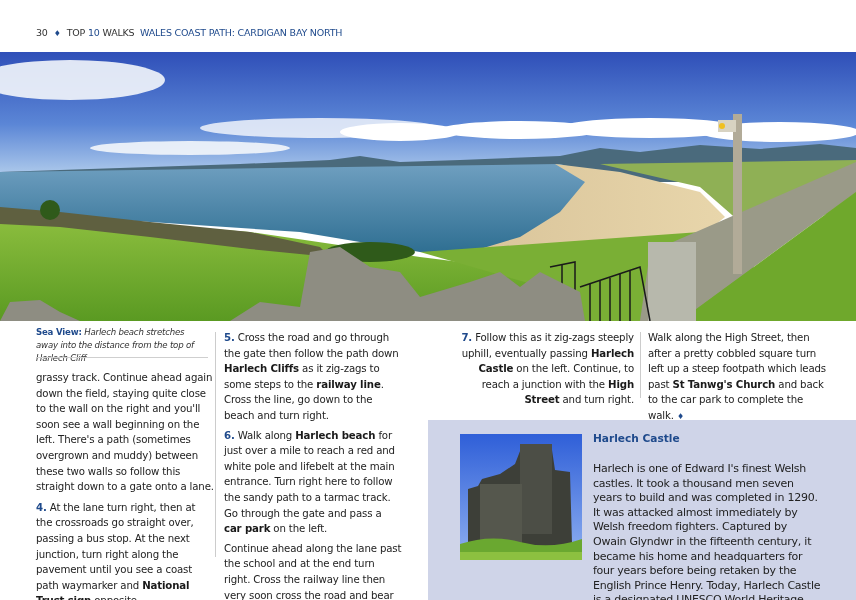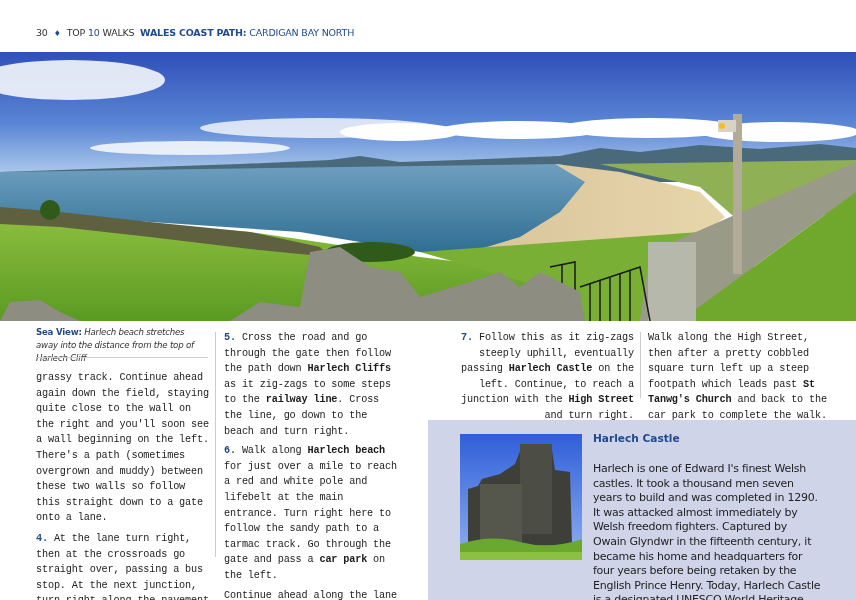--- a/index.html
+++ b/index.html
@@ -4,31 +4,31 @@
 <style>
   * { box-sizing: border-box; margin: 0; padding: 0; }
   html, body { width: 856px; height: 600px; background: #ffffff; overflow: hidden; }
   body { position: relative; font-family: "DejaVu Sans", "Liberation Sans", sans-serif; color: #222; }
 
   .running-head { position: absolute; top: 27px; font-size: 9.5px; letter-spacing: -0.2px; white-space: nowrap; }
   .rh-left { left: 36px; color: #333; }
   .rh-right { right: 36px; color: #1f4a8c; margin-top: 28px; }
   .rh-left .num, .rh-right .num { color: #333; }
   .diamond { color: #1f4a8c; font-size: 8px; margin: 0 6px; }
-  .bold-blue { color: #1f4a8c; font-weight: bold; text-align: center; }
+  .bold-blue { color: #1f4a8c; font-weight: normal; text-align: center; }
   .blue { color: #1f4a8c; }
   .ten { color: #1f4a8c; font-weight: normal; }
 
   
   .hero { position: absolute; left: 0; top: 52px; width: 856px; height: 269px; overflow: hidden; }
   .hero svg { display: block; }
 
   
   .col { position: absolute; font-size: 10.2px; line-height: 15.6px; color: #222; letter-spacing: -0.15px; }
-  .col p { margin-bottom: 4px; font-family: Liberation Mono, monospace; }
+  .col p { margin-bottom: 4px; }
   .col b { font-weight: bold; color: #1a1a1a; }
   .step-num { color: #1f4a8c; font-weight: bold; }
 
   .caption { position: absolute; left: 36px; top: 326px; width: 172px; font-size: 8.6px; line-height: 13px; font-style: italic; color: #333; letter-spacing: -0.2px; }
   .caption .cap-label { font-style: normal; font-weight: bold; color: #1f4a8c; text-align: right; }
   .caption-rule { position: absolute; left: 36px; top: 357px; width: 172px; height: 1px; background: #cfcfcf; }
 
   .col1 { left: 36px; top: 370px; width: 178px; }
   .col2 { left: 224px; top: 330px; width: 178px; }
   .col3 { left: 459px; top: 330px; width: 175px; text-align: right; }

